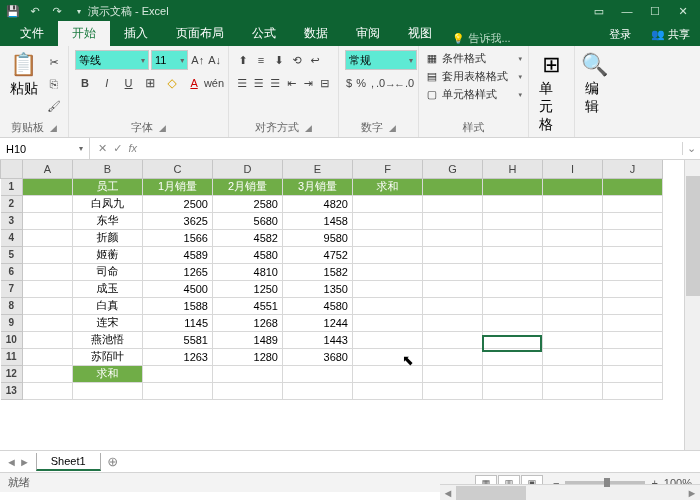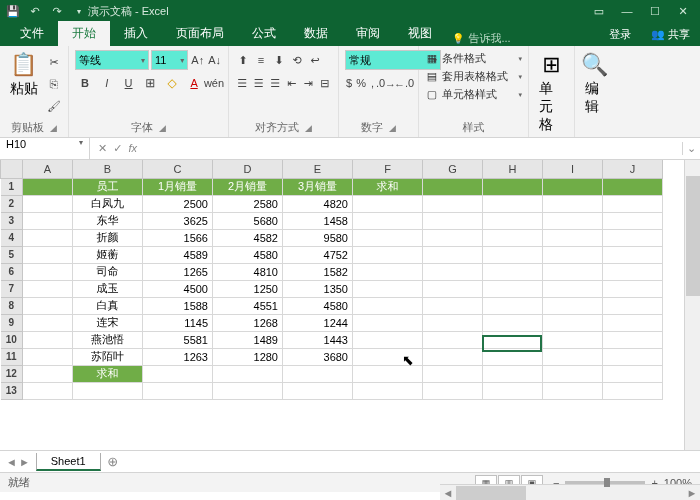--- a/index.html
+++ b/index.html
@@ -30,21 +30,21 @@
 .bigbtn .lbl{font-size:14px}
 .row{display:flex;gap:2px;align-items:center}
 .sel{border:1px solid #c8c8c8;background:#5eead4;height:20px;padding:0 3px;display:flex;align-items:center;font-size:11px}
 .selw{width:80px}.seln{width:40px}
 .dd{color:#666;margin-left:auto;font-size:8px}
 .ibtn{width:20px;height:20px;display:flex;align-items:center;justify-content:center;border:1px solid transparent;cursor:pointer;font-size:12px;color:#444}
 .ibtn.sm{width:16px;font-size:11px}
 .styleitem{display:flex;align-items:center;gap:3px;font-size:11px;color:#333;padding:1px 0;cursor:pointer}
 .styleitem .ic{width:14px;text-align:center}
 .namebox{height:22px;background:#fff;border-bottom:1px solid #d4d4d4;display:flex;align-items:center}
-.nb{width:90px;border-right:1px solid #d4d4d4;padding:0 6px;height:100%;display:flex;font-size:11px}
+.nb{width:90px;border-right:1px solid #d4d4d4;padding:0 6px;height:100%;display:flex;align-items:center;font-size:11px}
 .nb .dd{margin-left:auto}
 .fxic{display:flex;gap:6px;padding:0 8px;color:#888}
 .fbar{flex:1;padding:0 6px}
 .fexp{width:18px;text-align:center;color:#888;border-left:1px solid #d4d4d4}
 .gridwrap{position:relative;height:290px;overflow:hidden;background:#fff}
 table{border-collapse:collapse;table-layout:fixed}
 .colh th{background:#e6e6e6;border:1px solid #c6c6c6;border-top:none;height:18px;font-weight:normal;color:#444;font-size:11px}
 .rowh{background:#e6e6e6;border:1px solid #c6c6c6;border-left:none;width:22px;text-align:center;color:#444;font-size:10px}
 td{border:1px solid #d8d8d8;height:17px;padding:0 4px;font-size:11px;text-align:right;overflow:hidden;white-space:nowrap}
 td.c{text-align:center}
@@ -184,21 +184,21 @@
       </div>
     </div>
     <div class="glabel">
         <span>对齐方式</span>
         <span class="dlg">◢</span>
       </div>
   </div>
 
   <div class="group" style="width:80px">
     <div class="col" style="gap:3px">
-      <div class="sel" style="width:96px">
+      <div class="sel" style="width:72px">
           <span>常规</span>
           <span class="dd">▾</span>
         </div>
       <div class="row">
         <span class="ibtn sm">$</span>
         <span class="ibtn sm">%</span>
         <span class="ibtn sm">,</span>
         <span class="ibtn sm">.0→</span>
         <span class="ibtn sm">←.0</span>
       </div>

